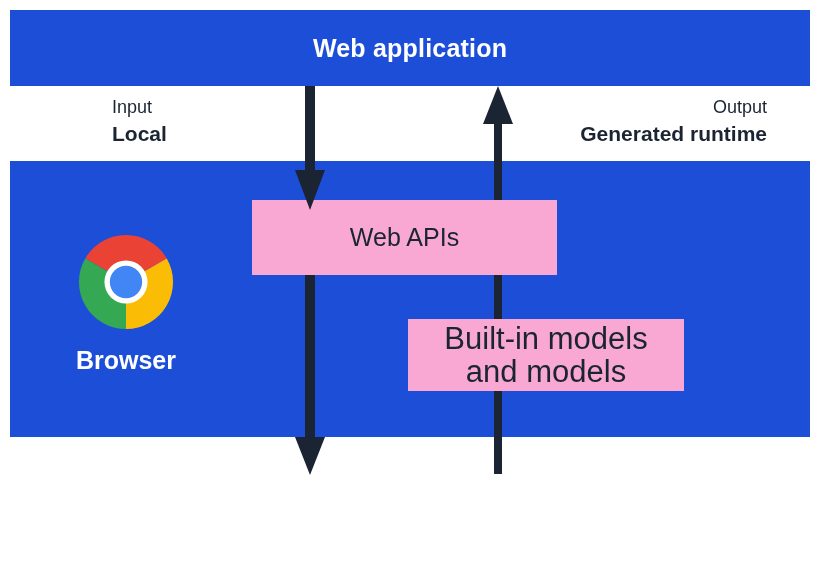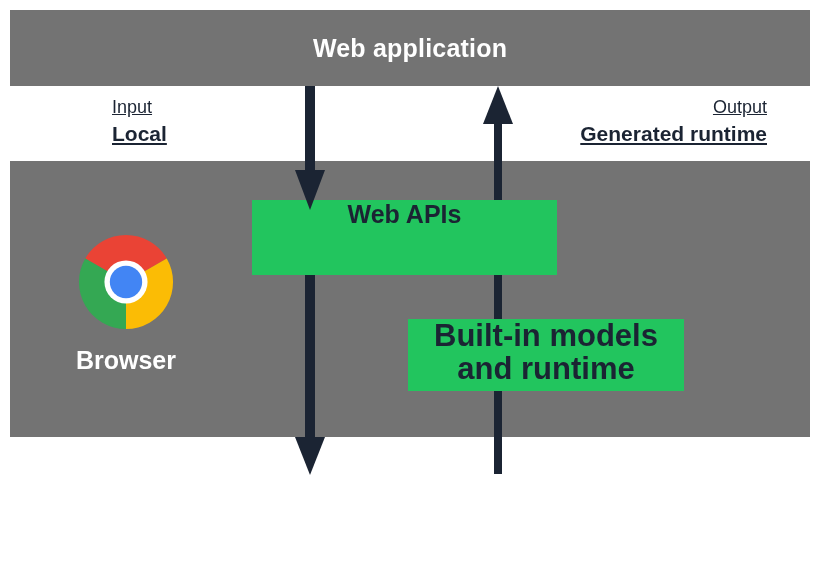--- a/index.html
+++ b/index.html
@@ -1,32 +1,32 @@
 <!DOCTYPE html>
 <html><head>
 <meta charset="utf-8">
 <style>
   html,body{margin:0;padding:0;background:#ffffff;}
   .canvas{
     position:relative;width:820px;height:566px;background:#ffffff;
     font-family:"Liberation Sans","DejaVu Sans",sans-serif;overflow:hidden;
   }
-  .bar{position:absolute;left:10px;width:800px;background:#737373;z-index:1;}
+  .bar{position:absolute;left:10px;width:800px;background:#1d4ed8;z-index:1;}
   .top-bar{top:10px;height:76px;display:flex;align-items:center;justify-content:center;}
   .mid-bar{top:161px;height:276px;}
   .bottom-bar{top:475px;height:80px;display:flex;align-items:center;justify-content:center;}
   .bar-label{color:#ffffff;font-weight:700;font-size:25px;letter-spacing:0.2px;white-space:nowrap;}
-  .io{position:absolute;top:95px;z-index:3;color:#1B2433;text-decoration:underline;}
+  .io{position:absolute;top:95px;z-index:3;color:#1B2433;}
   .io-left{left:112px;text-align:left;}
   .io-right{right:53px;text-align:right;margin-left:11px;}
   .io-title{font-size:18px;line-height:25px;font-weight:400;}
   .io-value{font-size:21px;line-height:27px;font-weight:700;}
   .ybox{
-    position:absolute;background:#22c55e;z-index:3;color:#1B2433;font-weight:700;
-    display:flex;flex-direction:column;align-items:center;text-align:center;
+    position:absolute;background:#f9a8d4;z-index:3;color:#1B2433;font-weight:400;
+    display:flex;flex-direction:column;align-items:center;justify-content:center;text-align:center;
   }
   .web-apis-box{left:252px;top:200px;width:305px;height:75px;font-size:25px;}
   .builtin-box{left:408px;top:319px;width:276px;height:72px;font-size:31px;line-height:33px;}
   .arrow-layer{position:absolute;left:0;top:0;pointer-events:none;}
   .arrow-under{z-index:2;}
   .arrow-over{z-index:4;}
   .chrome-icon{position:absolute;left:77px;top:233px;width:98px;height:98px;z-index:3;}
   .browser-label{
     position:absolute;left:52px;top:346px;width:148px;z-index:3;text-align:center;
     color:#ffffff;font-weight:700;font-size:25px;
@@ -56,21 +56,21 @@
   <svg class="arrow-layer arrow-under" width="820" height="566" viewBox="0 0 820 566">
     <rect x="494" y="118" width="8" height="356" fill="#1B2433"></rect>
     <polygon points="498,86 483,124 513,124" fill="#1B2433"></polygon>
   </svg>
 
   <div class="ybox web-apis-box">
     <span>Web APIs</span>
   </div>
   <div class="ybox builtin-box">
     <span>Built-in models</span>
-    <span>and runtime</span>
+    <span>and models</span>
   </div>
 
   <svg class="chrome-icon" viewBox="0 0 100 100">
     <path fill="#EA4335" d="M8.43 26 A48 48 0 0 1 91.57 26 L50 50 Z"></path>
     <path fill="#FBBC05" d="M91.57 26 A48 48 0 0 1 50 98 L50 50 Z"></path>
     <path fill="#34A853" d="M50 98 A48 48 0 0 1 8.43 26 L50 50 Z"></path>
     <circle cx="50" cy="50" r="22" fill="#ffffff"></circle>
     <circle cx="50" cy="50" r="16.5" fill="#4285F4"></circle>
   </svg>
   <div class="browser-label">Browser</div>

